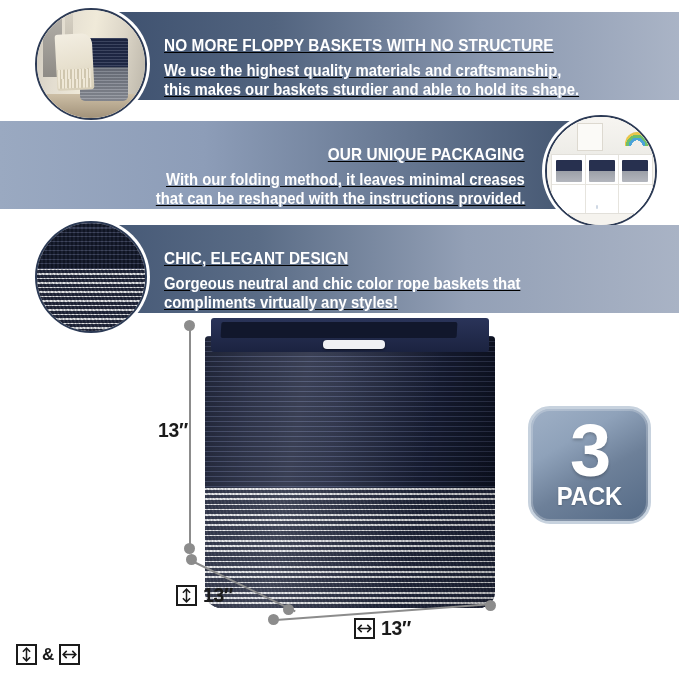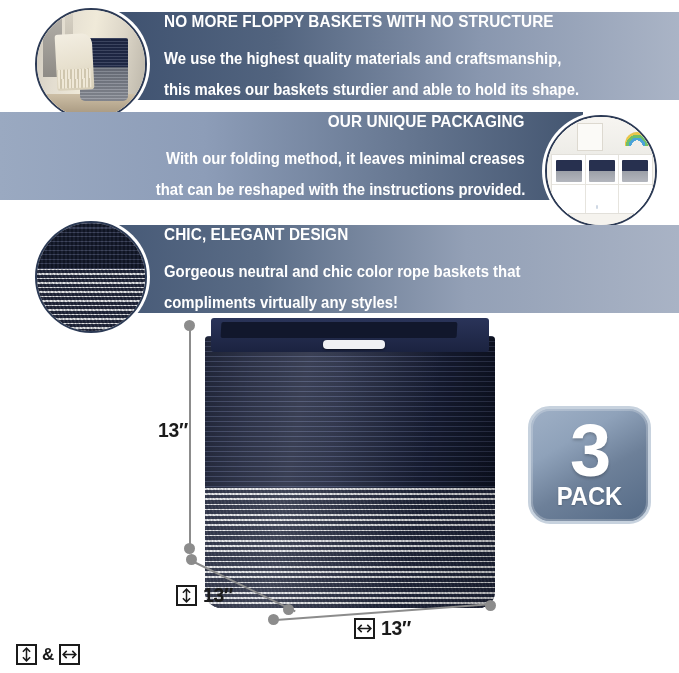--- a/index.html
+++ b/index.html
@@ -15,32 +15,33 @@
     font-family: "Liberation Sans", sans-serif;
     -webkit-font-smoothing: antialiased;
   }
 
   
   .banner {
     position: absolute;
     height: 88px;
     display: flex;
     flex-direction: column;
-    justify-content: space-between;
+    justify-content: flex-end;
     box-sizing: border-box;
+    text-decoration: underline;
   }
   .banner-1 {
     left: 118px; top: 12px; width: 561px;
     background: linear-gradient(to right, #3f5270 0%, #52647f 28%, #8997af 65%, #aab4c6 100%);
     padding-left: 46px; padding-right: 14px;
     align-items: flex-start;
     text-align: left;
   }
   .banner-2 {
-    left: 0px; top: 112px; width: 583px;
+    left: 0px; top: 121px; width: 583px;
     background: linear-gradient(to right, #9aa9c1 0%, #8d9db8 35%, #63748e 72%, #435570 100%);
     padding-right: 58px; padding-left: 14px;
     align-items: flex-end;
     text-align: right;
   }
   .banner-3 {
     left: 118px; top: 225px; width: 561px;
     background: linear-gradient(to right, #475a77 0%, #5a6c86 25%, #93a0b6 62%, #a9b3c5 100%);
     padding-left: 46px; padding-right: 14px;
     align-items: flex-start;

